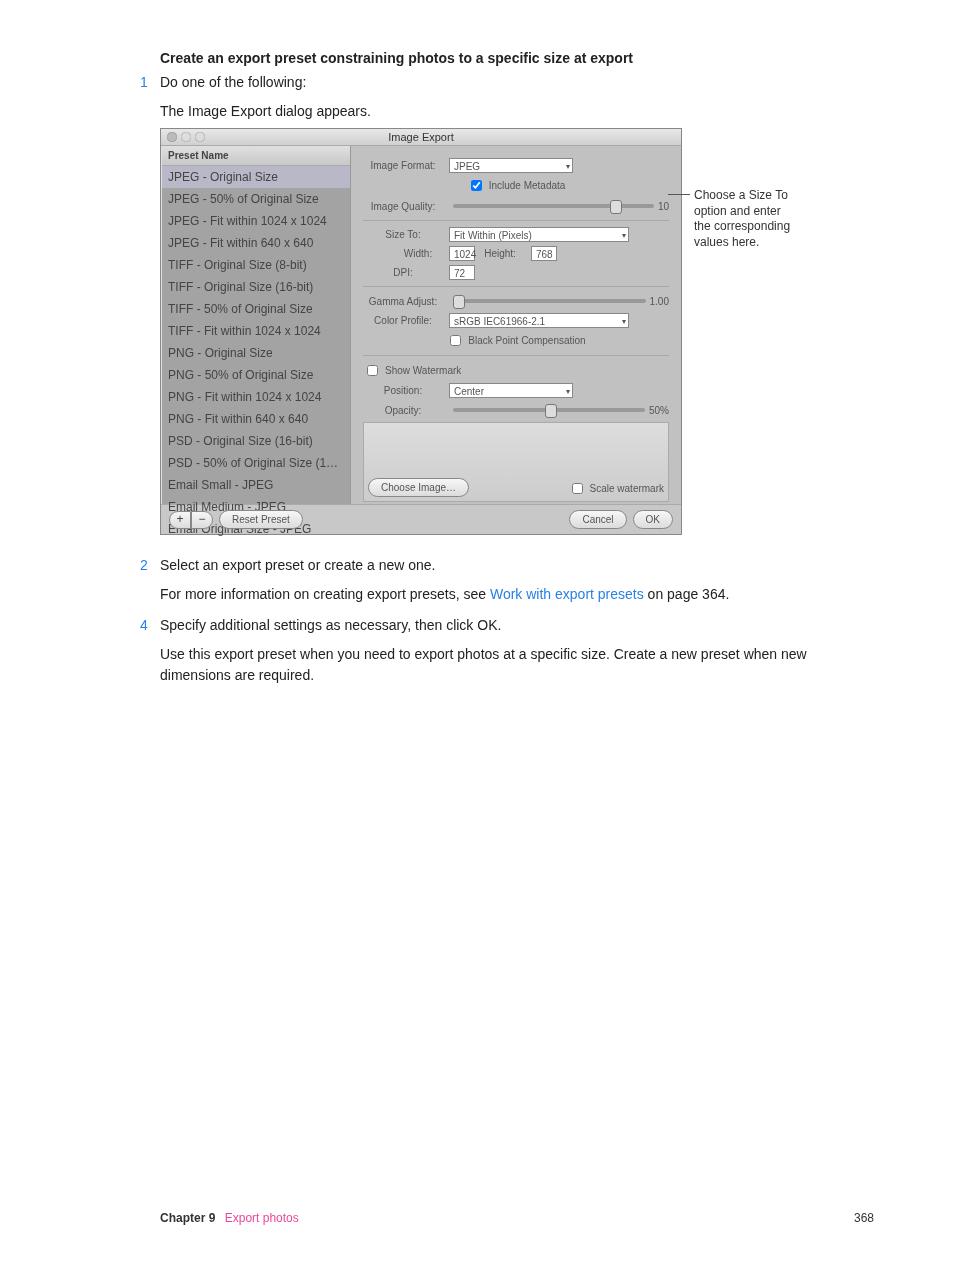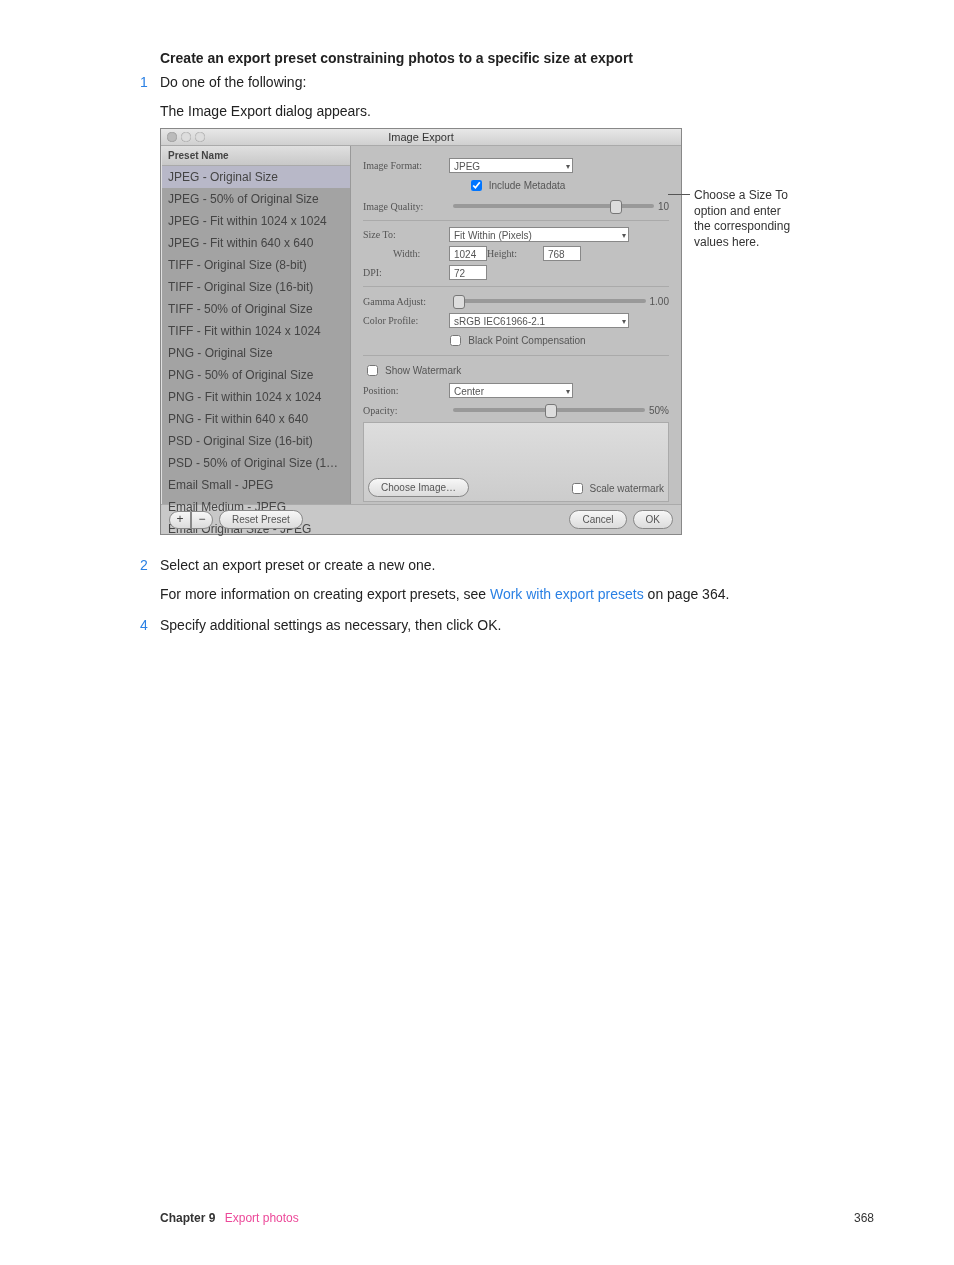--- a/index.html
+++ b/index.html
@@ -138,45 +138,44 @@
     color: #555;
     position: relative;
   }
   .form-row {
     display: flex;
     align-items: center;
     margin: 4px 0;
   }
   .form-label {
     width: 80px;
-    text-align: left;
+    text-align: center;
     margin-right: 6px;
     font-size: 10px;
-    font-family: Liberation Serif, serif;
   }
   .dropdown, .field {
     border: 1px solid #888;
     background: #fff;
     height: 15px;
     line-height: 15px;
     font-size: 10px;
     padding: 0 4px;
     display: inline-block;
     box-sizing: border-box;
   }
   .dropdown.small { width: 124px; position: relative; }
   .dropdown.wide  { width: 180px; position: relative; }
   .dropdown::after {
     content: "▾";
     position: absolute;
     right: 2px;
     font-size: 8px;
     color: #555;
   }
-  .field.tiny { width: 38px; text-align:left; }
+  .field.tiny { width: 26px; text-align:left; }
   .slider-track {
     flex: 1;
     height: 4px;
     border-radius: 2px;
     background: #999;
     position: relative;
     margin: 6px 4px;
   }
   .slider-thumb {
     position: absolute;
@@ -404,20 +403,21 @@
     <li data-marker="2">
       <span>Select an export preset or create a new one.</span>
       <div class="para">
         <span>For more information on creating export presets, see </span><a href="#" class="link">Work with export presets</a><span> on page 364.</span>
       </div>
     </li>
 
 
     <li data-marker="4">
       <span>Specify additional settings as necessary, then click OK.</span>
+      <div class="para">Use this export preset when you need to export photos at a specific size. Create a new preset when new dimensions are required.</div>
     </li>
   </ol>
 
 </div>
 
 <div class="footer">
   <div>
     <span class="chapter-num">Chapter 9</span>
     <span class="chapter-title">Export photos</span>
   </div>

